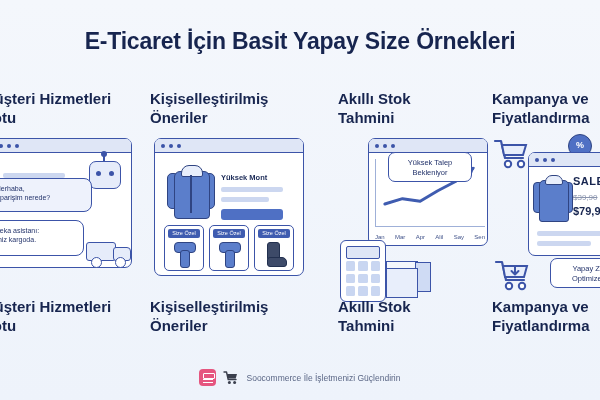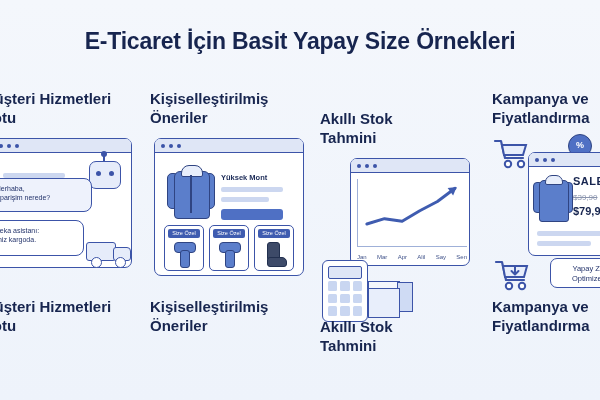--- a/index.html
+++ b/index.html
@@ -36,21 +36,21 @@
 
   
   .col {
     position: absolute;
     top: 90px;
     width: 150px;
     height: 260px;
   }
   .col-0 { left: -18px; }
   .col-1 { left: 150px; }
-  .col-2 { left: 320px; margin-top: 20px; }
+  .col-2 { left: 338px; }
   .col-3 { left: 492px; }
 
   .col-head {
     font-size: 15px;
     font-weight: bold;
     line-height: 1.25;
     color: #17254f;
     height: 40px;
   }
   .col-foot {
@@ -534,20 +534,22 @@
       <div class="xlabels" id="chart-xlabels">
           <span>Jan</span>
           <span>Mar</span>
           <span>Apr</span>
           <span>Alil</span>
           <span>Say</span>
           <span>Sen</span>
         </div>
     </div>
 
+    <div class="callout" id="stock-callout" style="white-space:pre-line">Yüksek Talep
+Bekleniyor</div>
 
     <div class="calc">
       <span class="screen"></span>
       <span class="keys">
         <i></i>
           <i></i>
           <i></i>
         <i></i>
           <i></i>
           <i></i>
@@ -611,14 +613,26 @@
       </svg>
     </div>
 
     <div class="callout" id="ai-callout" style="white-space:pre-line">Yapay Zeka ile
 Optimize Edildi</div>
 
     <div class="col-foot" style="white-space:pre-line">Kampanya ve
 Fiyatlandırma</div>
   </div>
 
+  <div class="footer">
+    <span class="footer-logo"></span>
+    <span class="footer-cart">
+      <svg width="16" height="16" viewBox="0 0 16 16">
+        <path d="M1 2 H3.5 L5.2 9.5 H13" fill="none" stroke="#3a3f4d" stroke-width="1.4" stroke-linecap="round" stroke-linejoin="round"></path>
+        <path d="M4 4 H14 L12.7 8.6 H5 Z" fill="#3a3f4d"></path>
+        <circle cx="6.4" cy="12.4" r="1.5" fill="#3a3f4d"></circle>
+        <circle cx="11.6" cy="12.4" r="1.5" fill="#3a3f4d"></circle>
+      </svg>
+    </span>
+    <span class="footer-text">Soocommerce İle İşletmenizi Güçlendirin</span>
+  </div>
 
 </div>
 
 </body></html>

